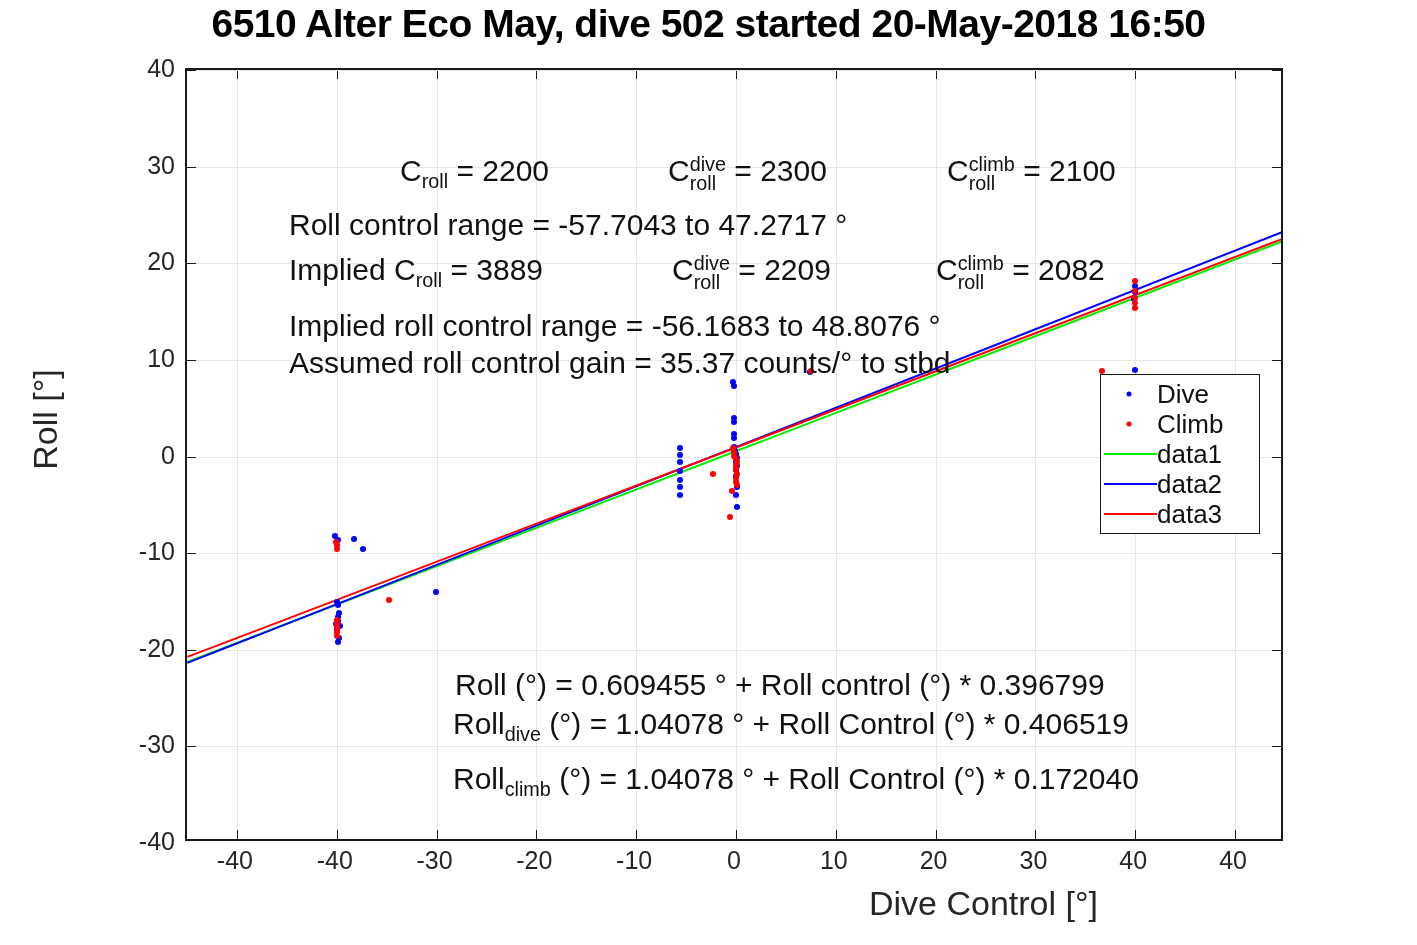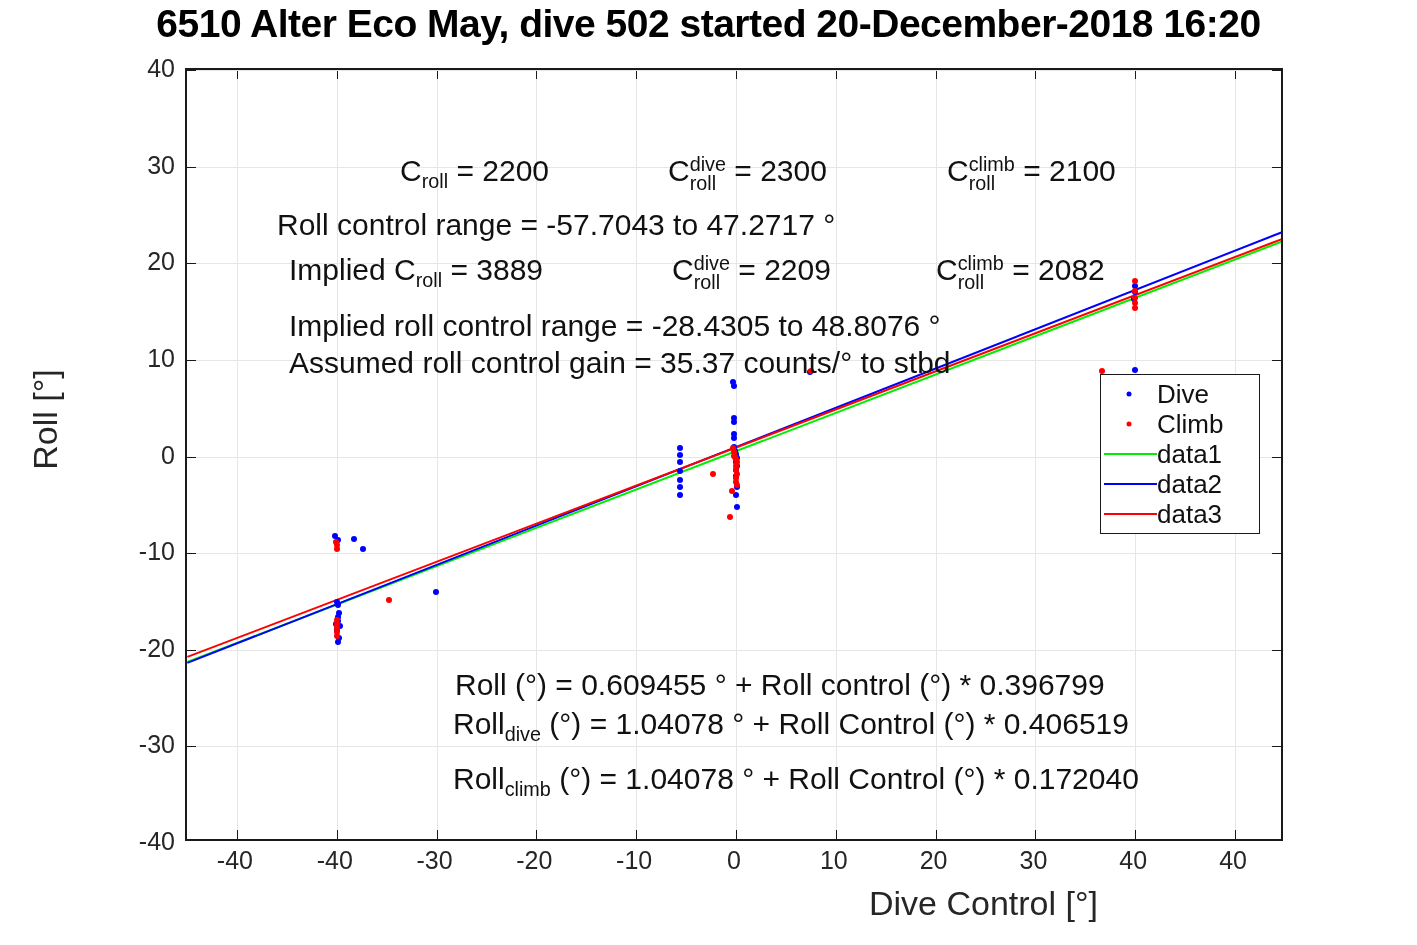--- a/index.html
+++ b/index.html
@@ -78,21 +78,21 @@
 
   
   .pt{position:absolute; width:6px; height:6px; border-radius:50%;
       transform:translate(-50%,-50%);}
   .fitline{position:absolute; height:0; border-top-width:2px; border-top-style:solid;
            transform-origin:0 0;}
 </style>
 </head>
 <body>
 
-<div id="chart-title">6510 Alter Eco May, dive 502 started 20-December-2018 16:20</div>
+<div id="chart-title">6510 Alter Eco May, dive 502 started 20-May-2018 16:50</div>
 
 <div id="plot-area">
     <div class="gridline v" style="left: 49.9091px;"></div>
     <div class="tick xb" style="left: 49.9091px;"></div>
     <div class="tick x" style="left: 49.9091px;"></div>
     <div class="gridline v" style="left: 149.727px;"></div>
     <div class="tick xb" style="left: 149.727px;"></div>
     <div class="tick x" style="left: 149.727px;"></div>
     <div class="gridline v" style="left: 249.545px;"></div>
     <div class="tick xb" style="left: 249.545px;"></div>
@@ -260,36 +260,36 @@
 </div>
 <div class="annot" style="left:668px; top:154px;">
   <span>C</span><span class="frac"><i>dive</i><i>roll</i></span>
   <span>= 2300</span>
 </div>
 <div class="annot" style="left:947px; top:154px;">
   <span>C</span><span class="frac"><i>climb</i><i>roll</i></span>
   <span>= 2100</span>
 </div>
 
-<div class="annot" style="left:277px; top:208px;">Roll control range = -57.7043 to 47.2717 °</div>
+<div class="annot" style="left:289px; top:208px;">Roll control range = -57.7043 to 47.2717 °</div>
 
 <div class="annot" style="left:289px; top:253px;">
   <span>Implied C</span><span class="sub">roll</span>
   <span>= 3889</span>
 </div>
 <div class="annot" style="left:672px; top:253px;">
   <span>C</span><span class="frac"><i>dive</i><i>roll</i></span>
   <span>= 2209</span>
 </div>
 <div class="annot" style="left:936px; top:253px;">
   <span>C</span><span class="frac"><i>climb</i><i>roll</i></span>
   <span>= 2082</span>
 </div>
 
-<div class="annot" style="left:289px; top:309px;">Implied roll control range = -28.4305 to 48.8076 °</div>
+<div class="annot" style="left:289px; top:309px;">Implied roll control range = -56.1683 to 48.8076 °</div>
 <div class="annot" style="left:289px; top:346px;">Assumed roll control gain = 35.37 counts/° to stbd</div>
 
 <div class="annot" style="left:455px; top:668px;">Roll (°) = 0.609455 ° + Roll control (°) * 0.396799</div>
 <div class="annot" style="left:453px; top:707px;">
   <span>Roll</span><span class="sub">dive</span>
   <span>(°) = 1.04078 ° + Roll Control (°) * 0.406519</span>
 </div>
 <div class="annot" style="left:453px; top:762px;">
   <span>Roll</span><span class="sub">climb</span>
   <span>(°) = 1.04078 ° + Roll Control (°) * 0.172040</span>

